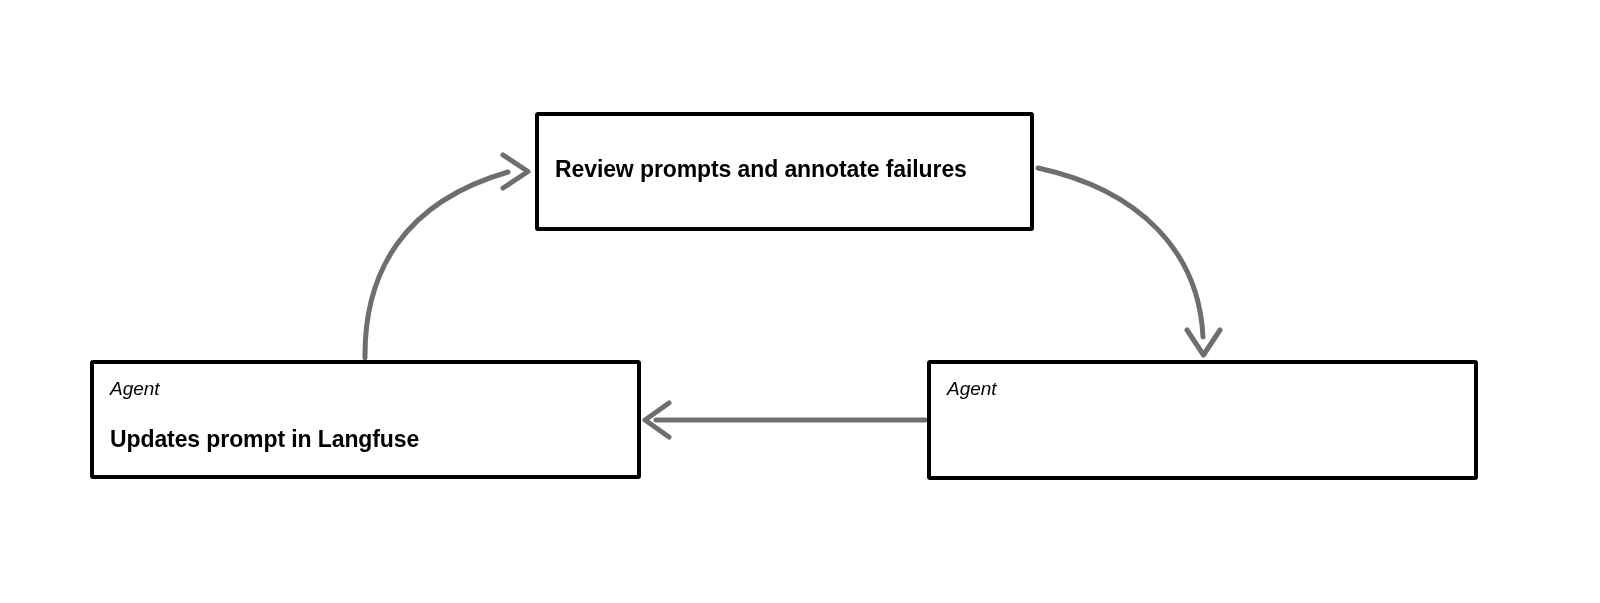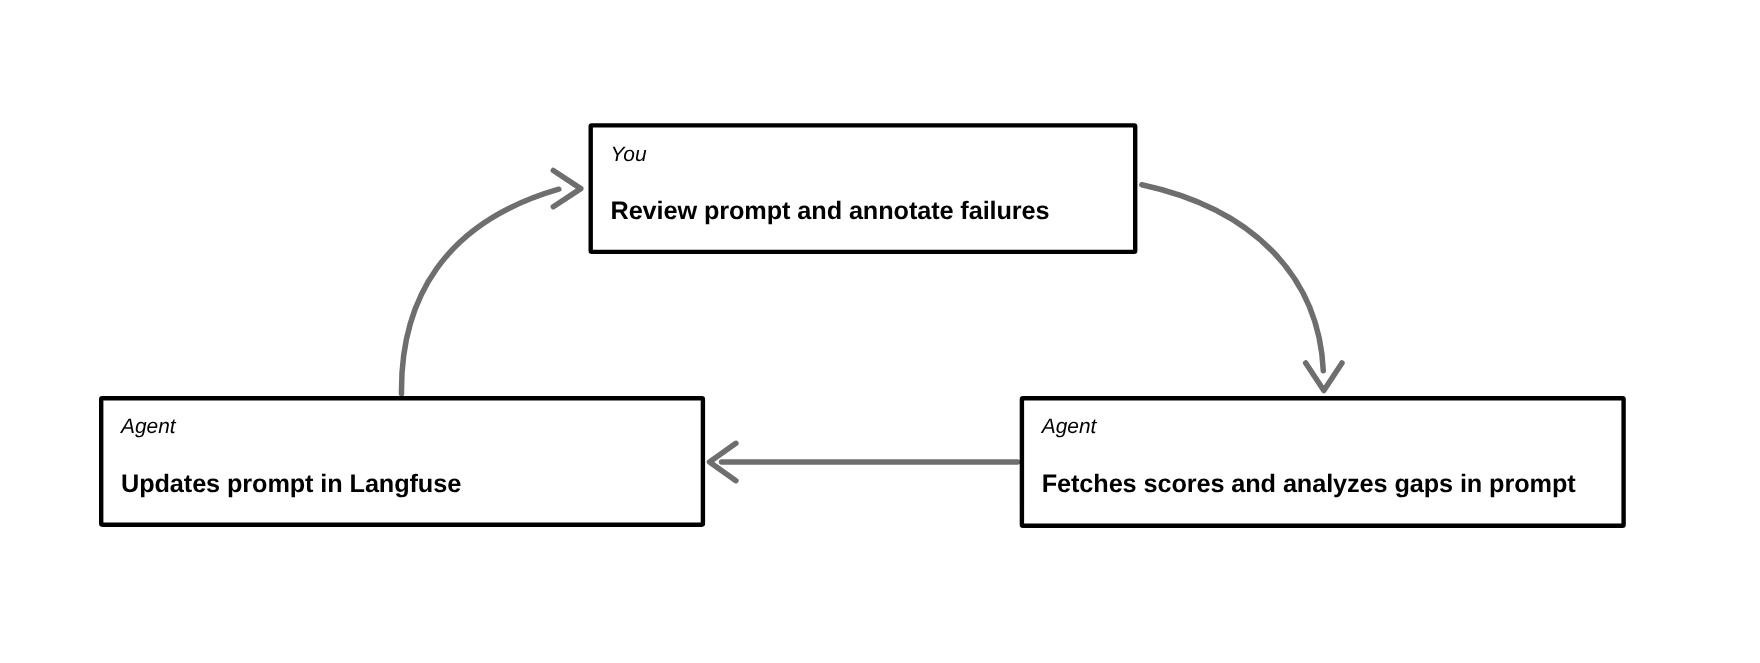--- a/index.html
+++ b/index.html
@@ -87,27 +87,25 @@
       <path d="M 1187 330 L 1203.5 355 L 1220 330" fill="none" stroke="#6e6e6e" stroke-width="5" stroke-linecap="round" stroke-linejoin="round"></path>
     </g>
 
     <g>
       <path d="M 925 420 L 656 420" fill="none" stroke="#6e6e6e" stroke-width="5" stroke-linecap="round"></path>
       <path d="M 669 403 L 645 420 L 669 437" fill="none" stroke="#6e6e6e" stroke-width="5" stroke-linecap="round" stroke-linejoin="round"></path>
     </g>
   </svg>
 
   <div class="node" id="node-you">
-    <div class="node-role">You</div>
-    <div class="node-title">Review prompt and annotate failures</div>
+    <div class="node-title">Review prompts and annotate failures</div>
   </div>
 
   <div class="node" id="node-update">
     <div class="node-role">Agent</div>
     <div class="node-title">Updates prompt in Langfuse</div>
   </div>
 
   <div class="node" id="node-fetch">
     <div class="node-role">Agent</div>
-    <div class="node-title">Fetches scores and analyzes gaps in prompt</div>
   </div>
 
 </div>
 
 </body></html>

